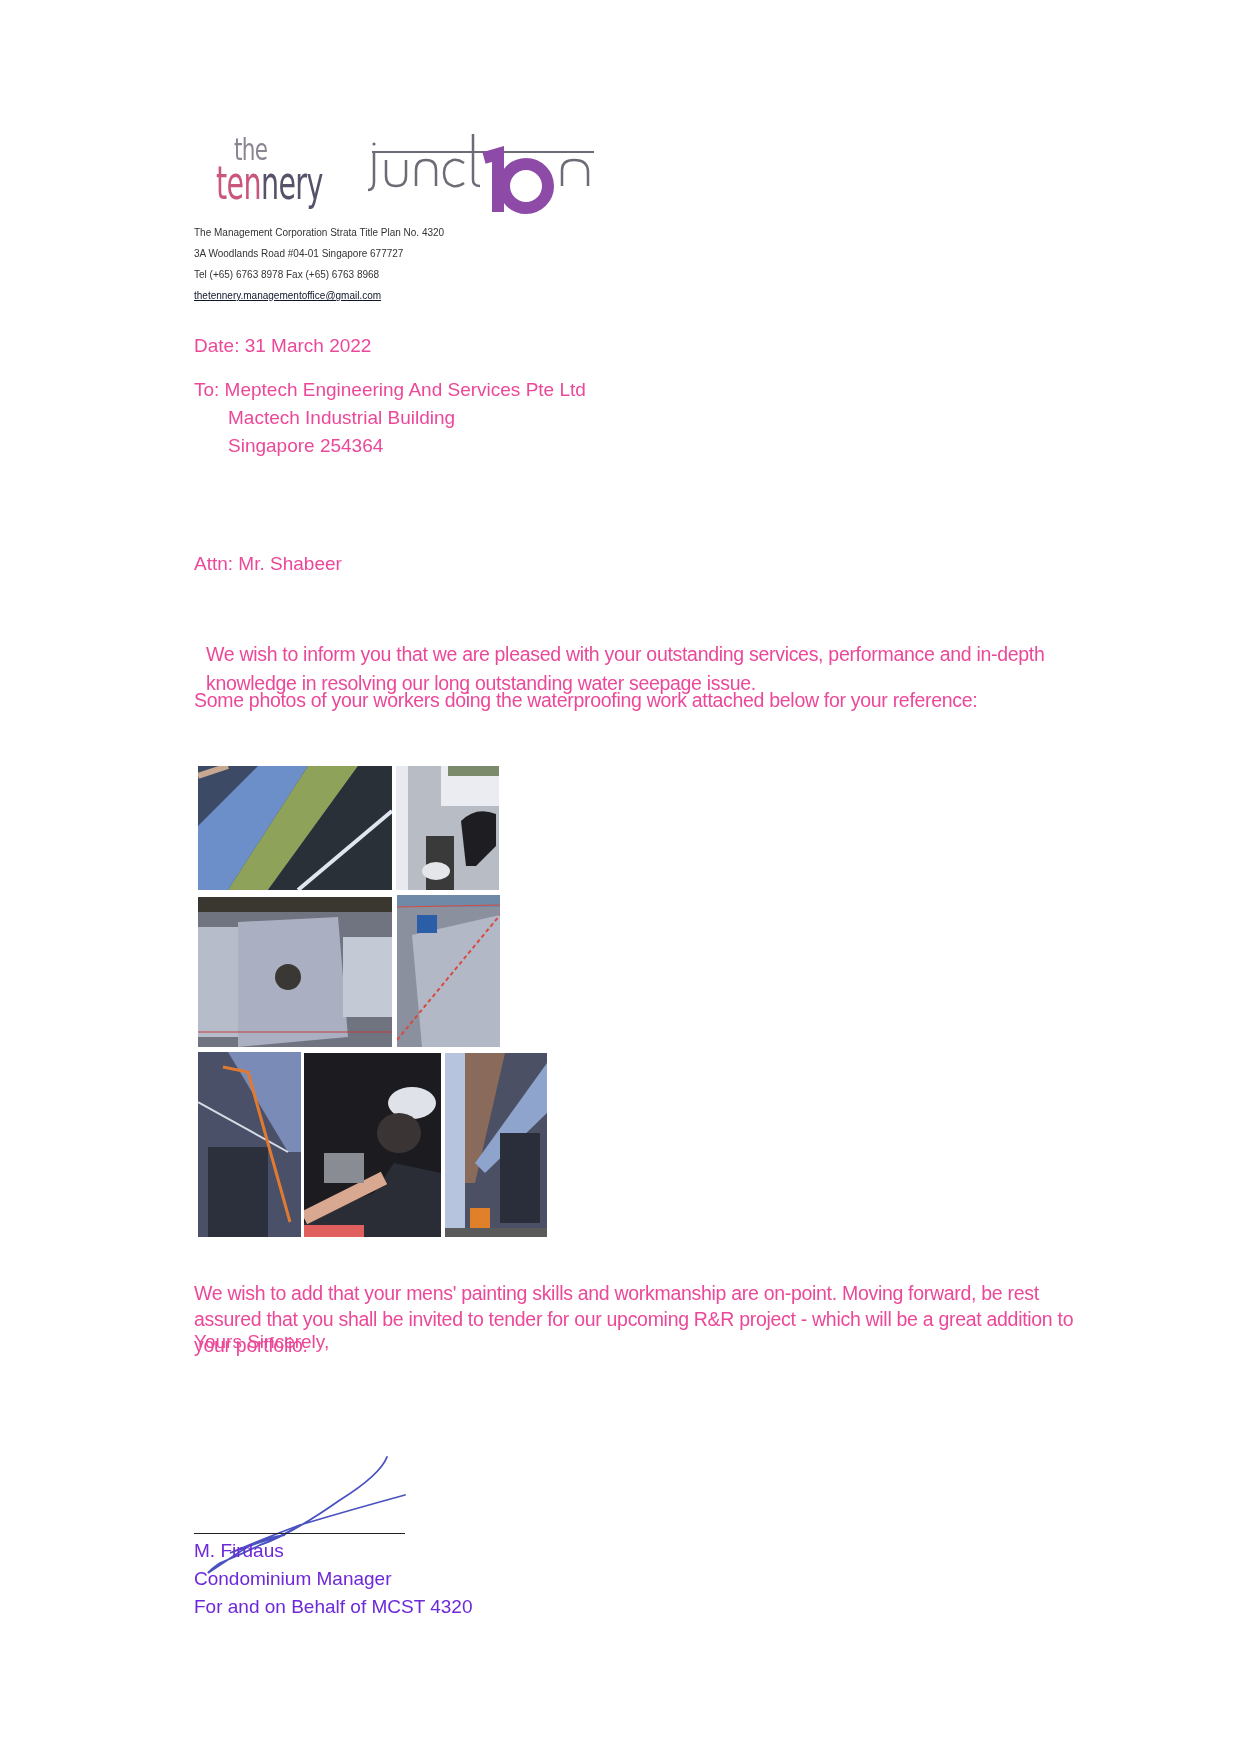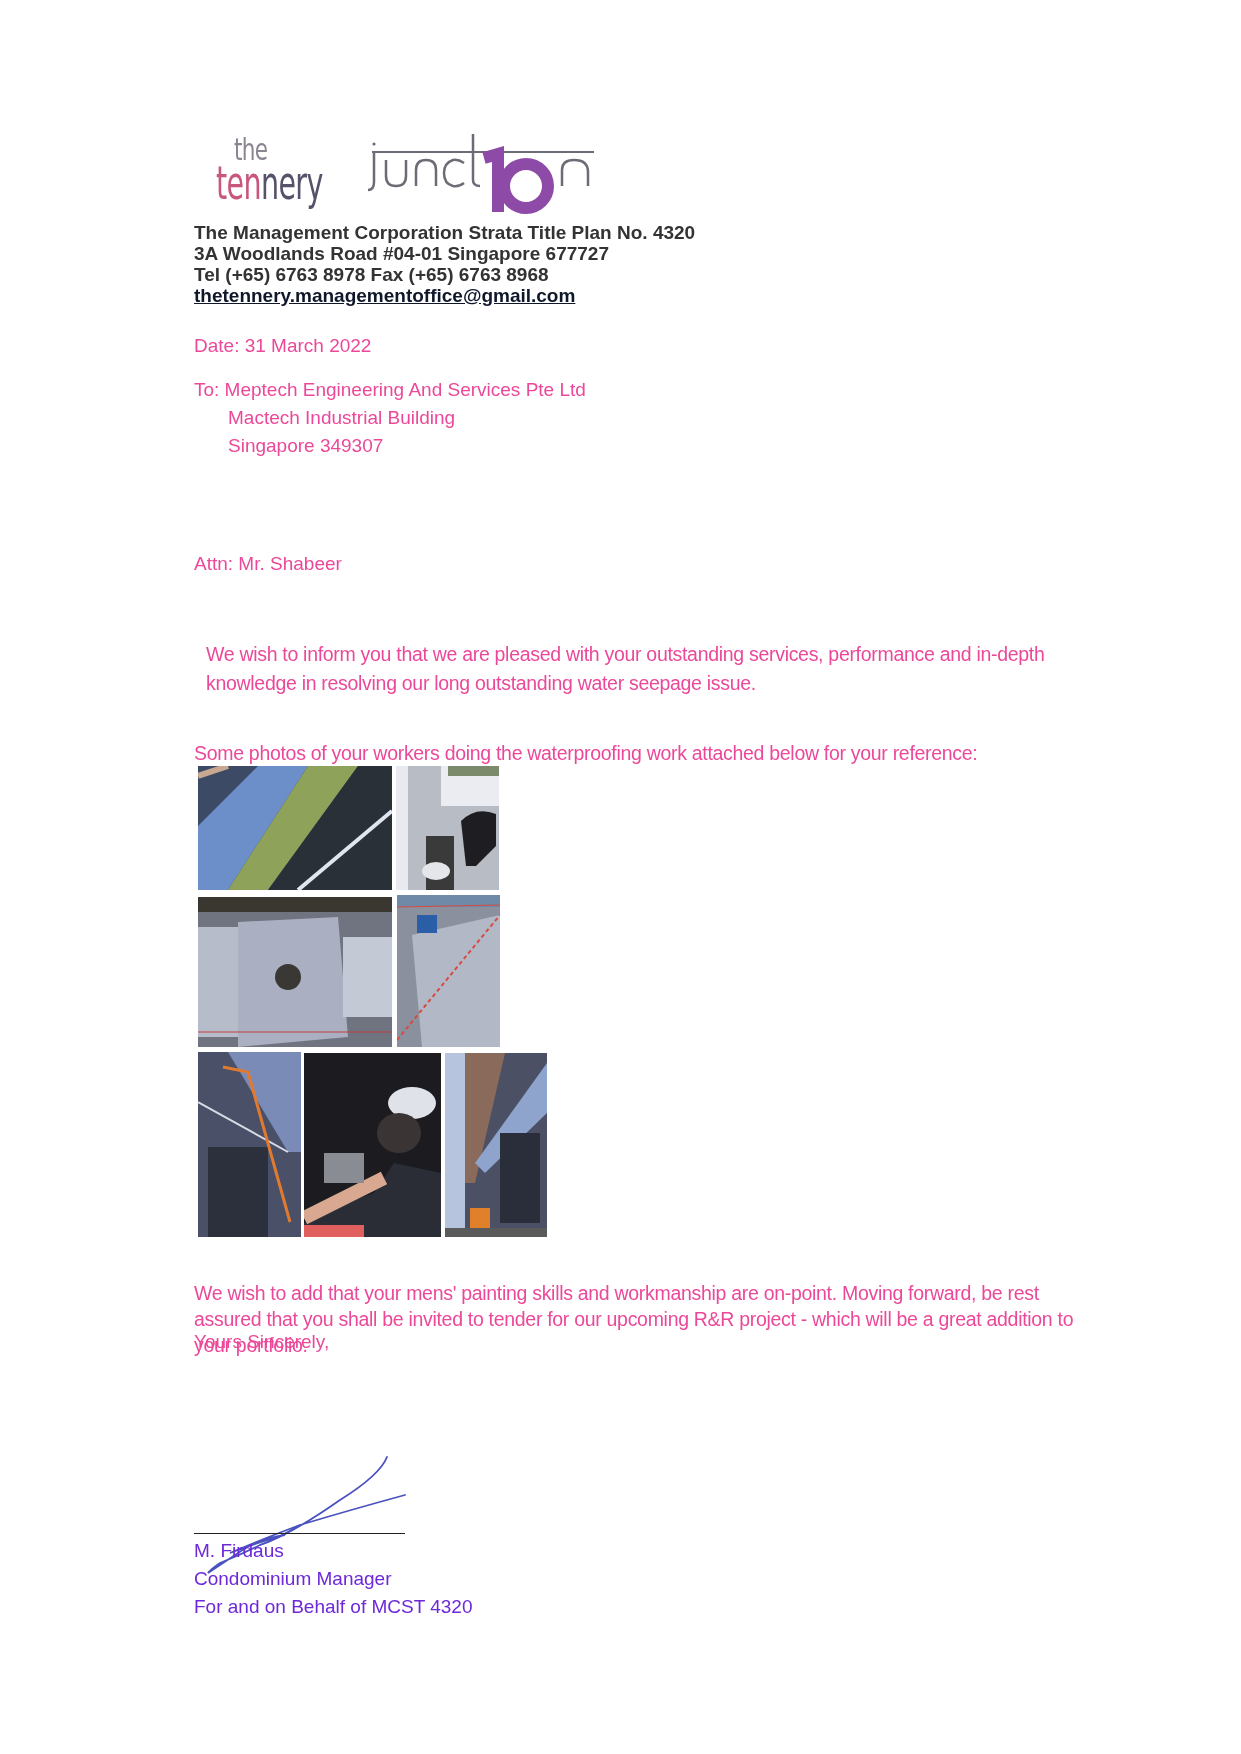--- a/index.html
+++ b/index.html
@@ -12,31 +12,31 @@
   .logo-tennery .the { position: absolute; left: 18px; top: 0; font-size: 30px; color: #8b8591;
         font-family: "DejaVu Sans", sans-serif; letter-spacing: -1px; transform: scaleX(0.72); transform-origin: left; }
   .logo-tennery .name { position: absolute; left: 0; top: 24px; font-size: 46px; font-family: "DejaVu Sans", sans-serif;
         letter-spacing: -1px; transform: scaleX(0.62); transform-origin: left; white-space: nowrap; }
   .logo-tennery .ten { color: #c9577d; }
   .logo-tennery .nery { color: #55526a; }
 
   .logo-junction { left: 366px; top: 130px; width: 232px; height: 88px; }
   .logo-junction svg { width: 100%; height: 100%; }
 
-  .letterhead { left: 194px; top: 222px; font-size: 19px; line-height: 21px; color: #333; font-weight: bold; }
+  .letterhead { left: 194px; top: 222px; font-size: 10px; line-height: 21px; color: #333; }
   .letterhead .email { color: #0f172a; text-decoration: underline; }
 
   .body-text { left: 194px; font-size: 19px; color: #ec4899; line-height: 28px; }
   .date { top: 332px; }
   .to-block { top: 376px; }
   .to-block .indent { padding-left: 34px; }
   .attn { top: 550px; }
   .para1 { top: 640px; width: 860px; line-height: 29px; font-size: 19.5px;
            font-family: "Liberation Sans Narrow", "Liberation Sans", sans-serif; letter-spacing: -0.3px; margin-left: 12px; }
-  .para2 { top: 739px; width: 880px; font-size: 19.5px; letter-spacing: -0.3px; }
+  .para2 { top: 686px; width: 880px; font-size: 19.5px; letter-spacing: -0.3px; }
   .para3 { top: 1280px; width: 880px; line-height: 26px; font-size: 19.5px; letter-spacing: -0.3px; }
   .closing { top: 1328px; }
   .sig-line { left: 194px; top: 1533px; width: 211px; height: 1px; background: #222; }
   .sig-name { left: 194px; top: 1537px; font-size: 19px; line-height: 28px; color: #6d28d9; }
   .signature { left: 190px; top: 1445px; width: 240px; height: 135px; }
 
   .photo { position: absolute; overflow: hidden; }
   .photo svg { width: 100%; height: 100%; display: block; }
 </style>
 </head>
@@ -76,21 +76,21 @@
   <div>3A Woodlands Road #04-01 Singapore 677727</div>
   <div>Tel (+65) 6763 8978 Fax (+65) 6763 8968</div>
   <div class="email">thetennery.managementoffice@gmail.com</div>
 </div>
 
 <div class="abs body-text date">Date: 31 March 2022</div>
 
 <div class="abs body-text to-block">
   <div>To: Meptech Engineering And Services Pte Ltd</div>
   <div class="indent">Mactech Industrial Building</div>
-  <div class="indent">Singapore 349307</div>
+  <div class="indent">Singapore 254364</div>
 </div>
 
 <div class="abs body-text attn">Attn: Mr. Shabeer</div>
 
 <div class="abs body-text para1">We wish to inform you that we are pleased with your outstanding services, performance and in-depth knowledge in resolving our long outstanding water seepage issue.</div>
 <div class="abs body-text para2">Some photos of your workers doing the waterproofing work attached below for your reference:</div>
 
 <div class="photo" style="left:198px; top:766px; width:194px; height:124px;">
   <svg viewBox="0 0 194 124" preserveAspectRatio="none">
     <rect width="194" height="124" fill="#3d4a66"></rect>

